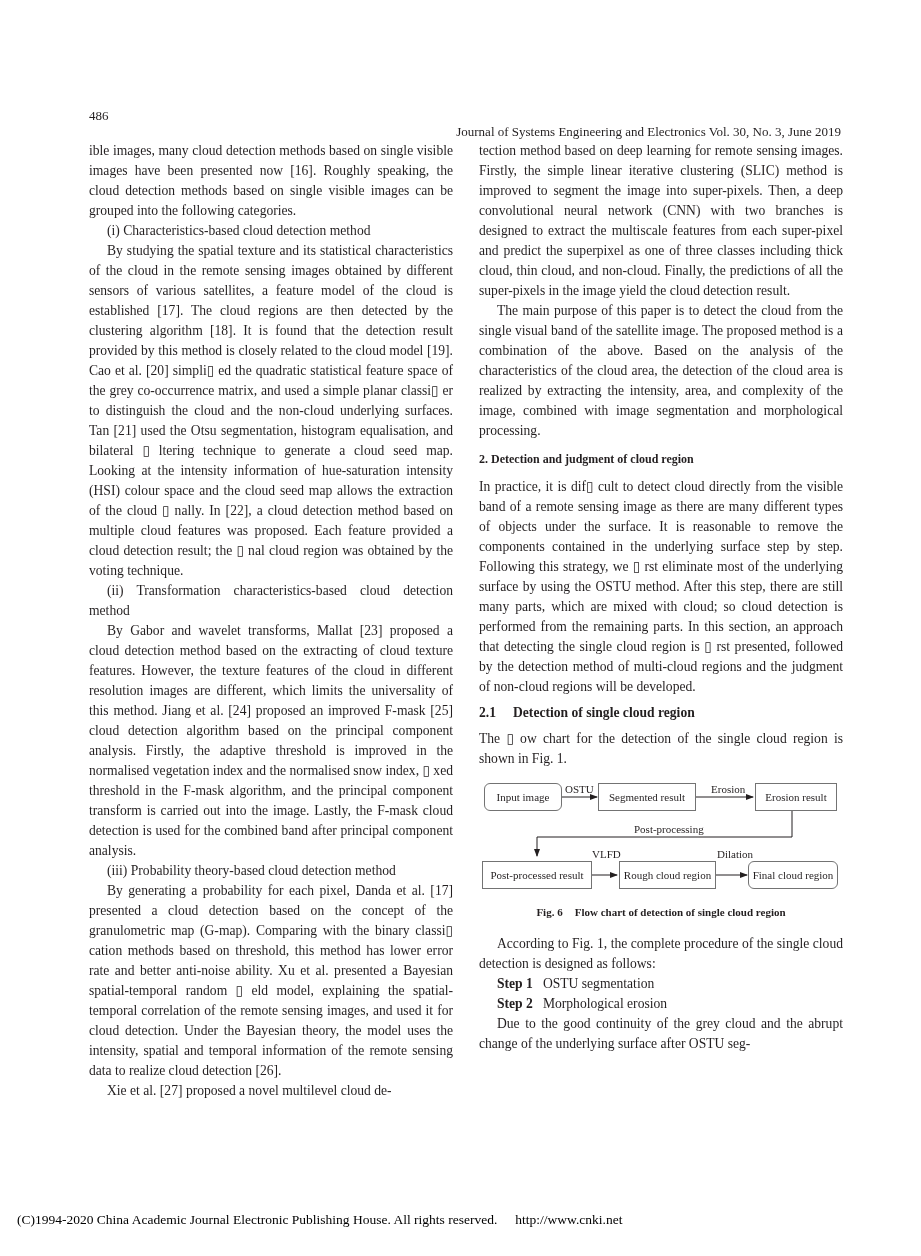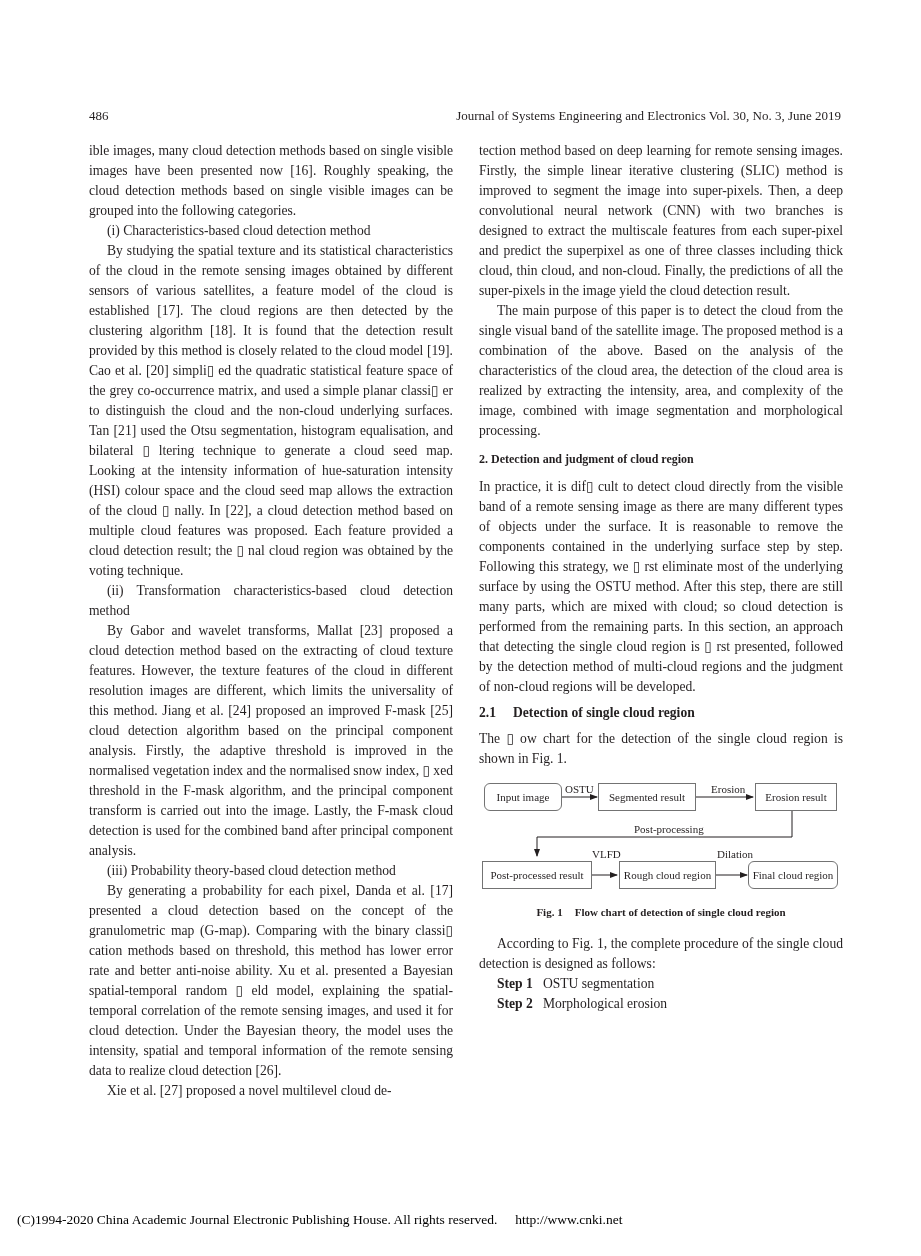--- a/index.html
+++ b/index.html
@@ -1,20 +1,20 @@
 <!DOCTYPE html>
 <html><head>
 <meta charset="utf-8">
 <style>
   html, body { margin:0; padding:0; background:#ffffff; }
   body { width:921px; height:1256px; position:relative; overflow:hidden;
          font-family:"Liberation Serif", serif; color:#231f20; }
   .header { position:absolute; top:108px; left:89px; right:80px; height:18px; font-size:13px; }
   .header .pnum { position:absolute; left:0; top:0; }
-  .header .jtitle { position:absolute; right:0; top:0; }
+  .header .jtitle { position:absolute; right:0; top:16px; }
   .col { position:absolute; top:141px; width:364px; font-size:13.6px; line-height:20px; text-align:justify; }
   .col.left { left:89px; }
   .col.right { left:479px; }
   .col p { margin:0; }
   .col p.ind { text-indent:18px; }
   .col p.last { text-align-last:left; }
   h2.sec { font-size:12px; font-weight:bold; margin:6px 0 6px 0; line-height:24px; text-align:left; }
   h3.sub { font-size:13.6px; font-weight:bold; margin:6px 0 6px 0; line-height:20px; text-align:left; }
   h3.sub .num { display:inline-block; width:34px; }
   .step b { font-weight:bold; margin-right:10px; }
@@ -76,27 +76,28 @@
     <div class="box" style="left:3px;top:82px;width:108px;height:26px;">Post-processed result</div>
     <div class="box" style="left:140px;top:82px;width:95px;height:26px;">Rough cloud region</div>
     <div class="box round" style="left:269px;top:82px;width:88px;height:26px;">Final cloud region</div>
     <span class="lbl" style="left:86px;top:4px;">OSTU</span>
     <span class="lbl" style="left:232px;top:4px;">Erosion</span>
     <span class="lbl" style="left:155px;top:44px;">Post-processing</span>
     <span class="lbl" style="left:113px;top:69px;">VLFD</span>
     <span class="lbl" style="left:238px;top:69px;">Dilation</span>
   </div>
   <div class="caption">
-    <span class="fn">Fig. 1</span><span>Flow chart of detection of single cloud region</span>
+    <span class="fn">Fig. 6</span><span>Flow chart of detection of single cloud region</span>
   </div>
 
   <p class="ind last">According to Fig. 1, the complete procedure of the single cloud detection is designed as follows:</p>
   <p class="ind step">
     <b>Step 1</b><span>OSTU segmentation</span>
   </p>
   <p class="ind step">
     <b>Step 2</b><span>Morphological erosion</span>
   </p>
+  <p class="ind">Due to the good continuity of the grey cloud and the abrupt change of the underlying surface after OSTU seg-</p>
 </div>
 
 <div class="footer">
   <span>(C)1994-2020 China Academic Journal Electronic Publishing House. All rights reserved.</span><span class="url">http://www.cnki.net</span>
 </div>
 
 </body></html>

